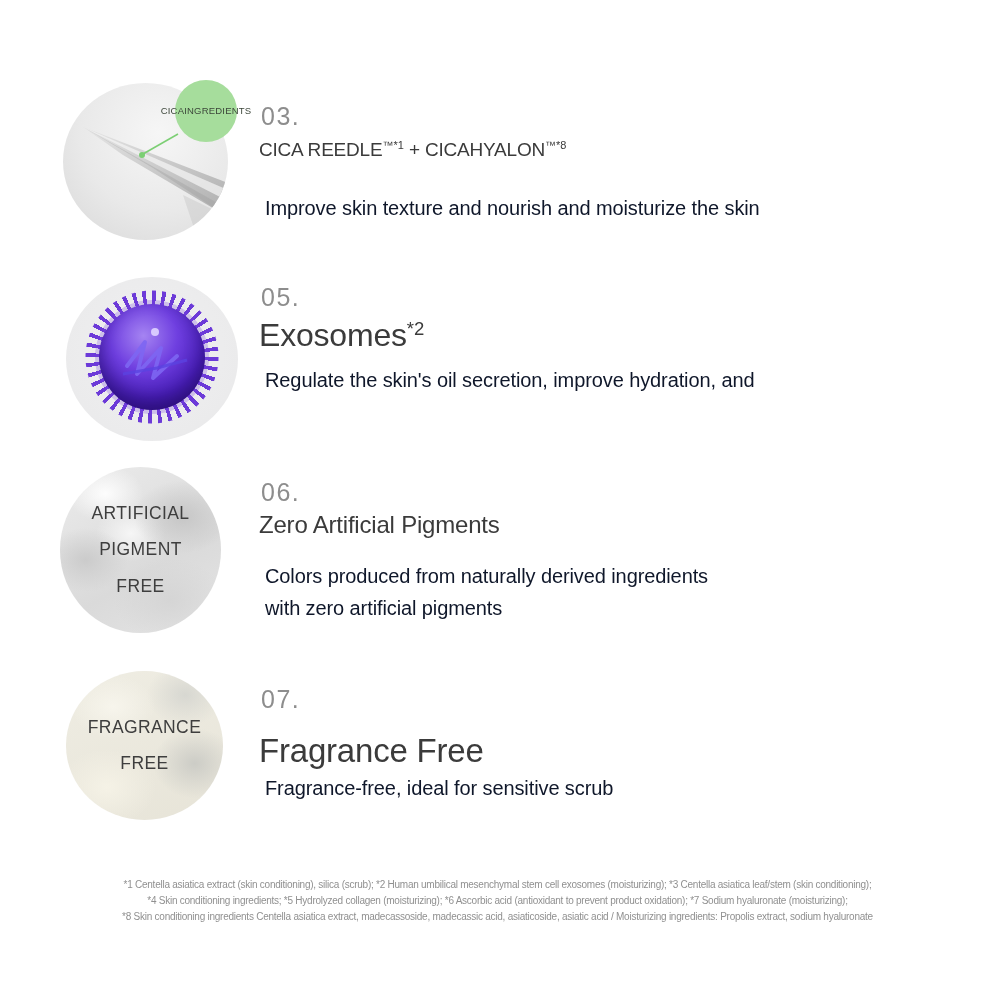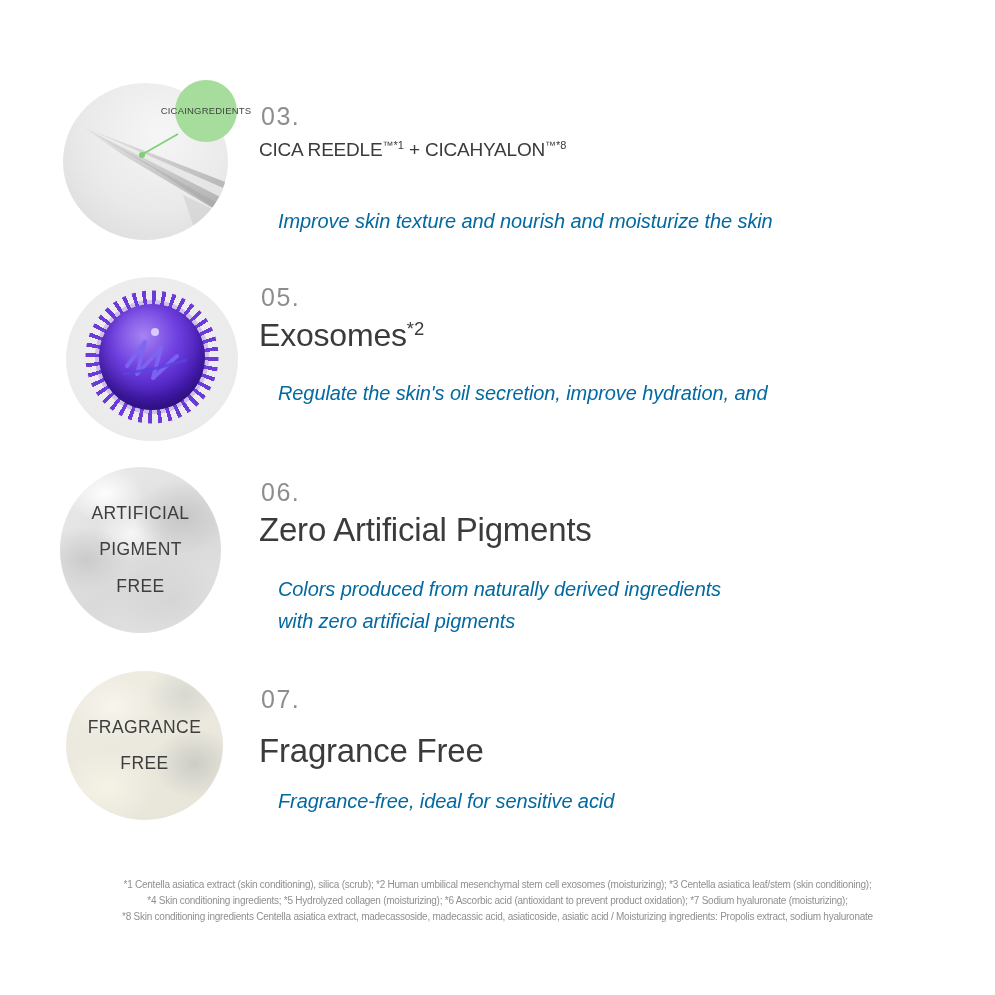--- a/index.html
+++ b/index.html
@@ -49,21 +49,21 @@
           radial-gradient(55px 45px at 76% 16%, #d7d7d1 0%, rgba(215,215,209,0) 70%),
           radial-gradient(70px 55px at 26% 78%, #f5f2e6 0%, rgba(245,242,230,0) 70%),
           radial-gradient(60px 50px at 82% 62%, #ccccc6 0%, rgba(204,204,198,0) 70%),
           linear-gradient(160deg, #efede3 0%, #e7e4d8 100%); }
   .stamp { display:flex; flex-direction:column; align-items:center; justify-content:center;
            font-size:17.5px; line-height:25.5px; letter-spacing:0.4px; color:#3e3e3e; text-align:center;gap:11px; }
   
   .num   { position:absolute; left:261px; font-size:25px; color:#8d8d8d; letter-spacing:1.5px; }
   .title { position:absolute; left:259px; margin:0; font-weight:normal; color:#3b3b3b; letter-spacing:-0.2px; white-space:nowrap; }
   .sup   { font-size:58%; position:relative; top:-0.62em; letter-spacing:0; }
-  .desc  { position:absolute; left:261px; margin:17px; font-size:20px; line-height:32px; color:#0369a1; letter-spacing:-0.1px;font-style:italic; }
+  .desc  { position:absolute; left:261px; margin:4px; font-size:20px; line-height:32px; color:#0f172a; letter-spacing:-0.1px; }
   .desc span { display:block; }
   
   .footnotes { position:absolute; left:0; right:0; top:877px; text-align:center;
                font-size:10px; line-height:16px; letter-spacing:-0.25px; color:#909090; }
 </style>
 </head>
 <body>
 
 <div class="page">
 
@@ -117,36 +117,36 @@
     </p>
   </section>
 
   <section>
     <div class="thumb t3 stamp">
       <span>ARTIFICIAL</span>
       <span>PIGMENT</span>
       <span>FREE</span>
     </div>
     <div class="num" style="top:478px">06.</div>
-    <h2 class="title" style="top:511px; font-size:33px"><span>Zero Artificial Pigments</span></h2>
+    <h2 class="title" style="top:511px; font-size:24px"><span>Zero Artificial Pigments</span></h2>
     <p class="desc" style="top:556px">
       <span>Colors produced from naturally derived ingredients</span>
       <span>with zero artificial pigments</span>
     </p>
   </section>
 
   <section>
     <div class="thumb t4 stamp">
       <span>FRAGRANCE</span>
       <span>FREE</span>
     </div>
     <div class="num" style="top:685px">07.</div>
     <h2 class="title" style="top:732px; font-size:33px"><span>Fragrance Free</span></h2>
     <p class="desc" style="top:768px">
-      <span>Fragrance-free, ideal for sensitive acid</span>
+      <span>Fragrance-free, ideal for sensitive scrub</span>
     </p>
   </section>
 
   <footer class="footnotes">
     <div>*1 Centella asiatica extract (skin conditioning), silica (scrub); *2 Human umbilical mesenchymal stem cell exosomes (moisturizing); *3 Centella asiatica leaf/stem (skin conditioning);</div>
     <div>*4 Skin conditioning ingredients; *5 Hydrolyzed collagen (moisturizing); *6 Ascorbic acid (antioxidant to prevent product oxidation); *7 Sodium hyaluronate (moisturizing);</div>
     <div>*8 Skin conditioning ingredients Centella asiatica extract, madecassoside, madecassic acid, asiaticoside, asiatic acid / Moisturizing ingredients: Propolis extract, sodium hyaluronate</div>
   </footer>
 
 </div>

